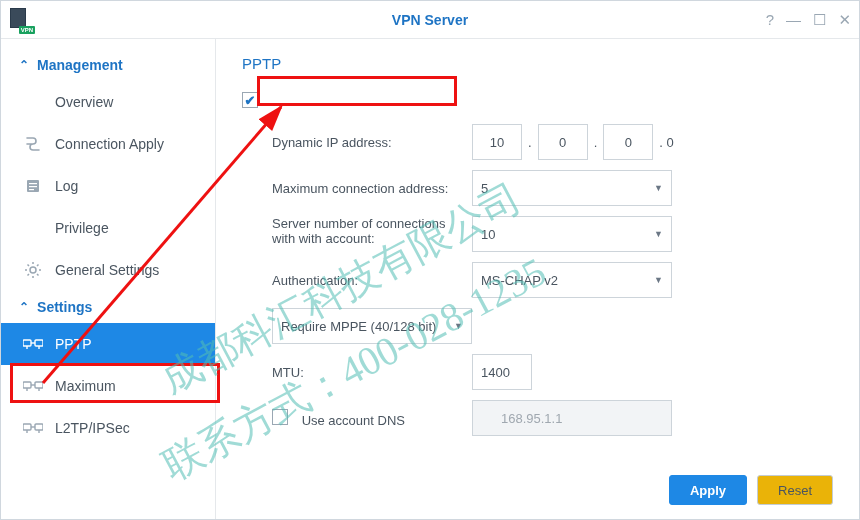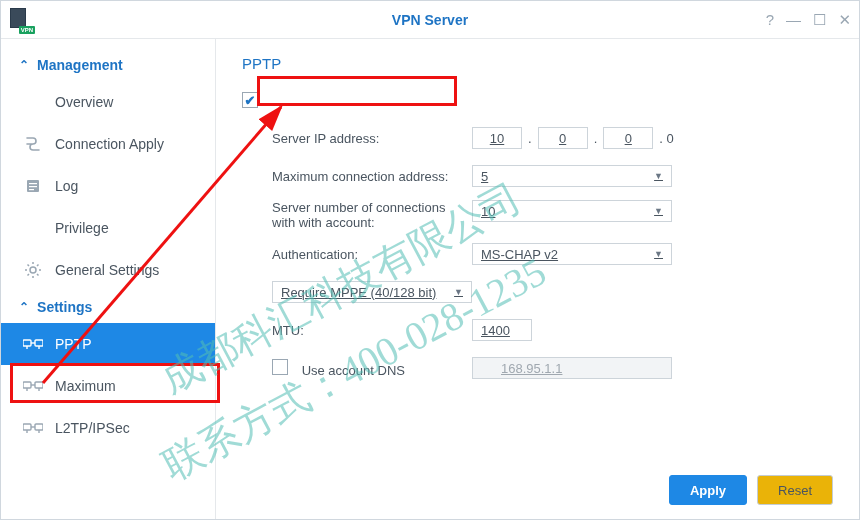--- a/index.html
+++ b/index.html
@@ -21,21 +21,21 @@
   .nav-item.active .icon { color: #fff; }
   .nav-item .label { flex: 1; }
   .main { flex: 1; padding: 16px 26px; position: relative; font-size: 13px; color: #4a5560; }
   .main h2 { color: #1e74c4; font-size: 15px; font-weight: normal; margin-bottom: 14px; }
   .form-row { display: flex; align-items: center; margin-bottom: 10px; min-height: 28px; }
   .form-row.indent { padding-left: 30px; }
   .form-row .lbl { width: 200px; flex-shrink: 0; }
   .form-row .ctrl { }
   .checkbox { width: 16px; height: 16px; border: 1px solid #9aa7b3; display: inline-flex; align-items: center; justify-content: center; margin-right: 10px; background: #fff; cursor: pointer; }
   .checkbox.checked { color: #1e74c4; font-size: 13px; font-weight: bold; }
-  input.text, .select { height: 22px; border: 1px solid #cdd4da; background: #fff; padding: 0 8px; font-size: 13px; color: #4a5560; text-decoration: underline; }
+  input.text, .select { height: 36px; border: 1px solid #cdd4da; background: #fff; padding: 0 8px; font-size: 13px; color: #4a5560; }
   input.text.small { width: 50px; text-align: center; }
   input.text.disabled { background: #f2f4f6; color: #a0a8b0; }
   .select { width: 200px; display: flex; align-items: center; justify-content: space-between; cursor: pointer; }
   .select .tri { font-size: 9px; color: #6b7785; }
   .ip-group { display: flex; align-items: center; gap: 6px; }
   .ip-group .dot { color: #4a5560; }
   .ip-group .tail { color: #4a5560; }
   .footer { position: absolute; right: 26px; bottom: 14px; display: flex; gap: 10px; }
   .btn { height: 30px; padding: 0 20px; border: 1px solid #c3ccd4; background: #eab308; font-size: 13px; color: #4a5560; border-radius: 3px; cursor: pointer; }
   .btn.primary { background: #1e88e5; border-color: #1e88e5; color: #fff; font-weight: bold; }
@@ -150,21 +150,21 @@
   </div>
 
   <div class="main">
     <h2>PPTP</h2>
 
     <div class="form-row">
       <span class="checkbox checked">✔</span>
     </div>
 
     <div class="form-row indent">
-      <span class="lbl">Server IP address:</span>
+      <span class="lbl">Dynamic IP address:</span>
       <div class="ip-group ctrl">
         <input class="text small" value="10" style="">
           <span class="dot">.</span>
         <input class="text small" value="0" style="">
           <span class="dot">.</span>
         <input class="text small" value="0" style="">
         <span class="tail">. 0</span>
       </div>
     </div>
 

